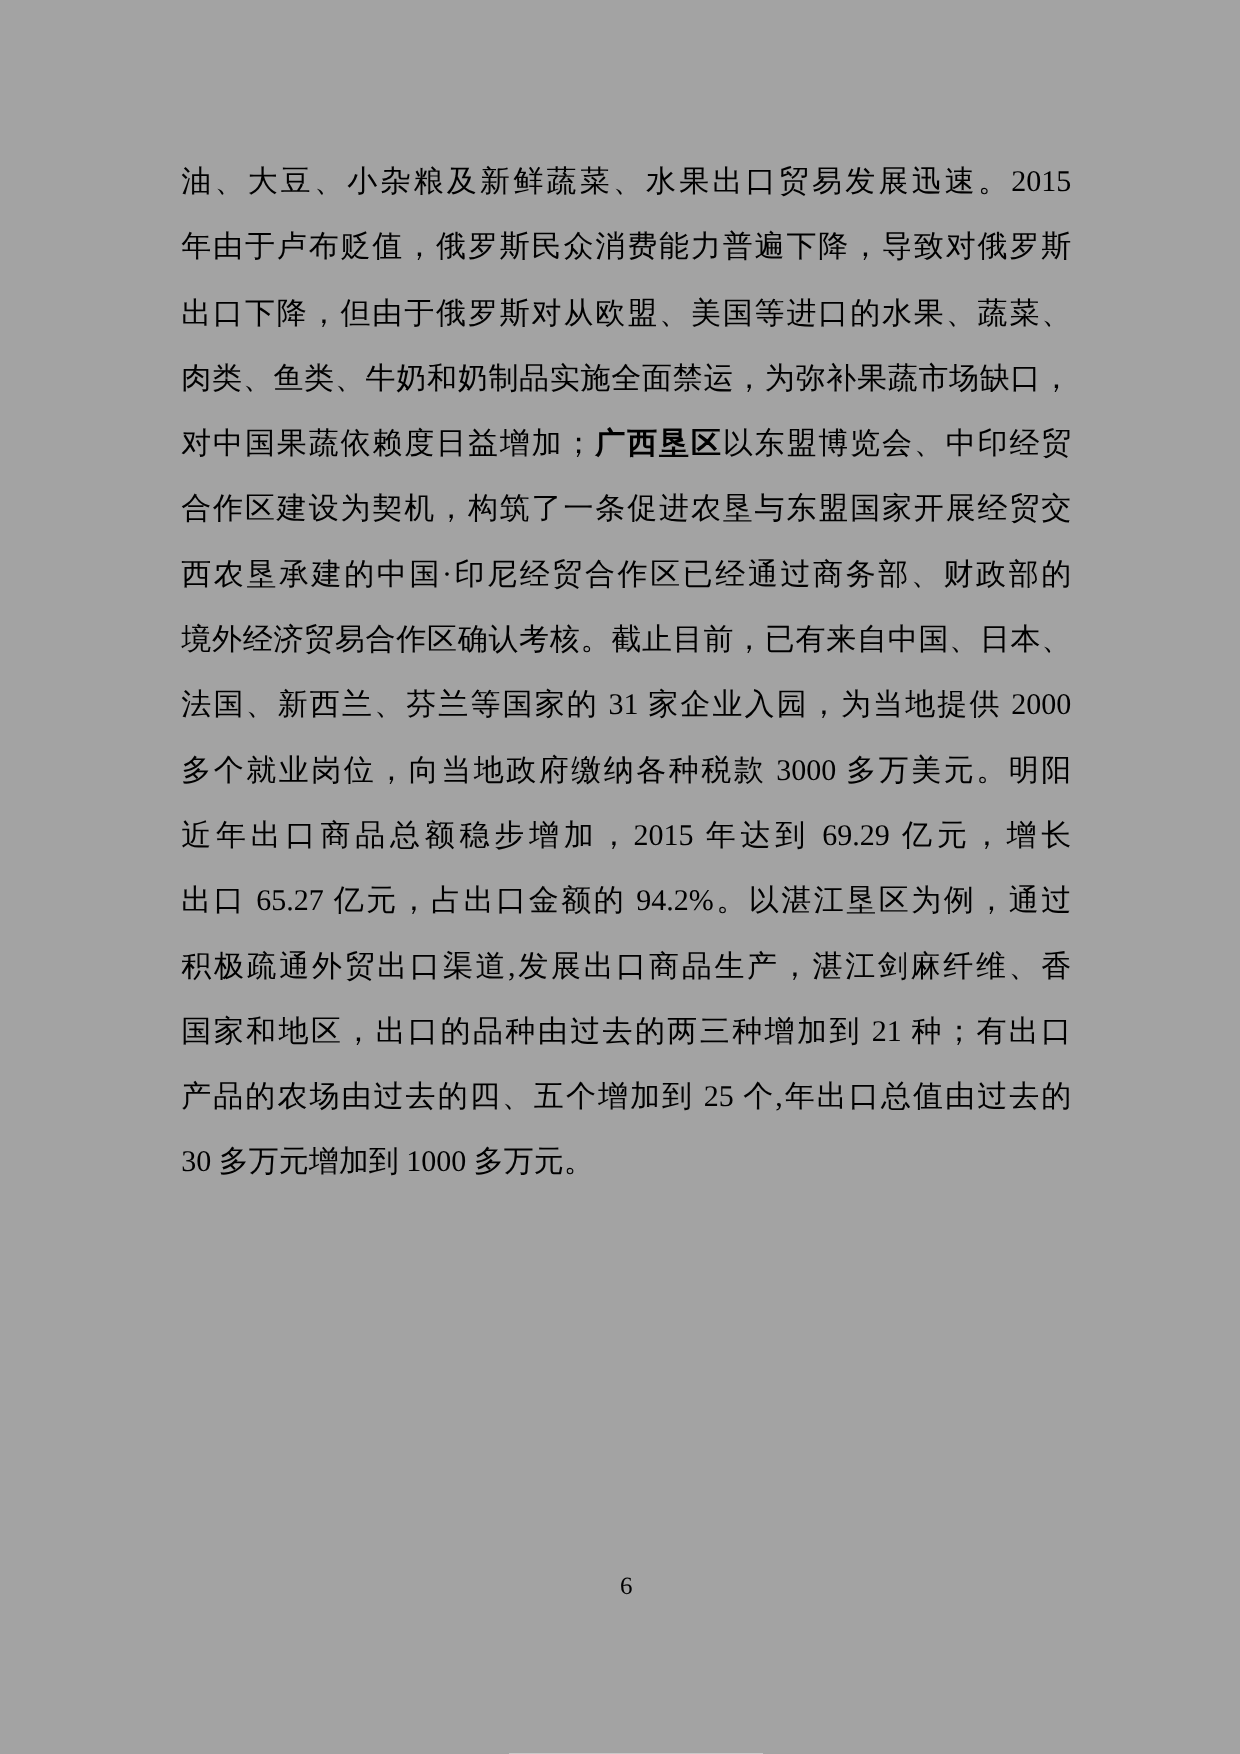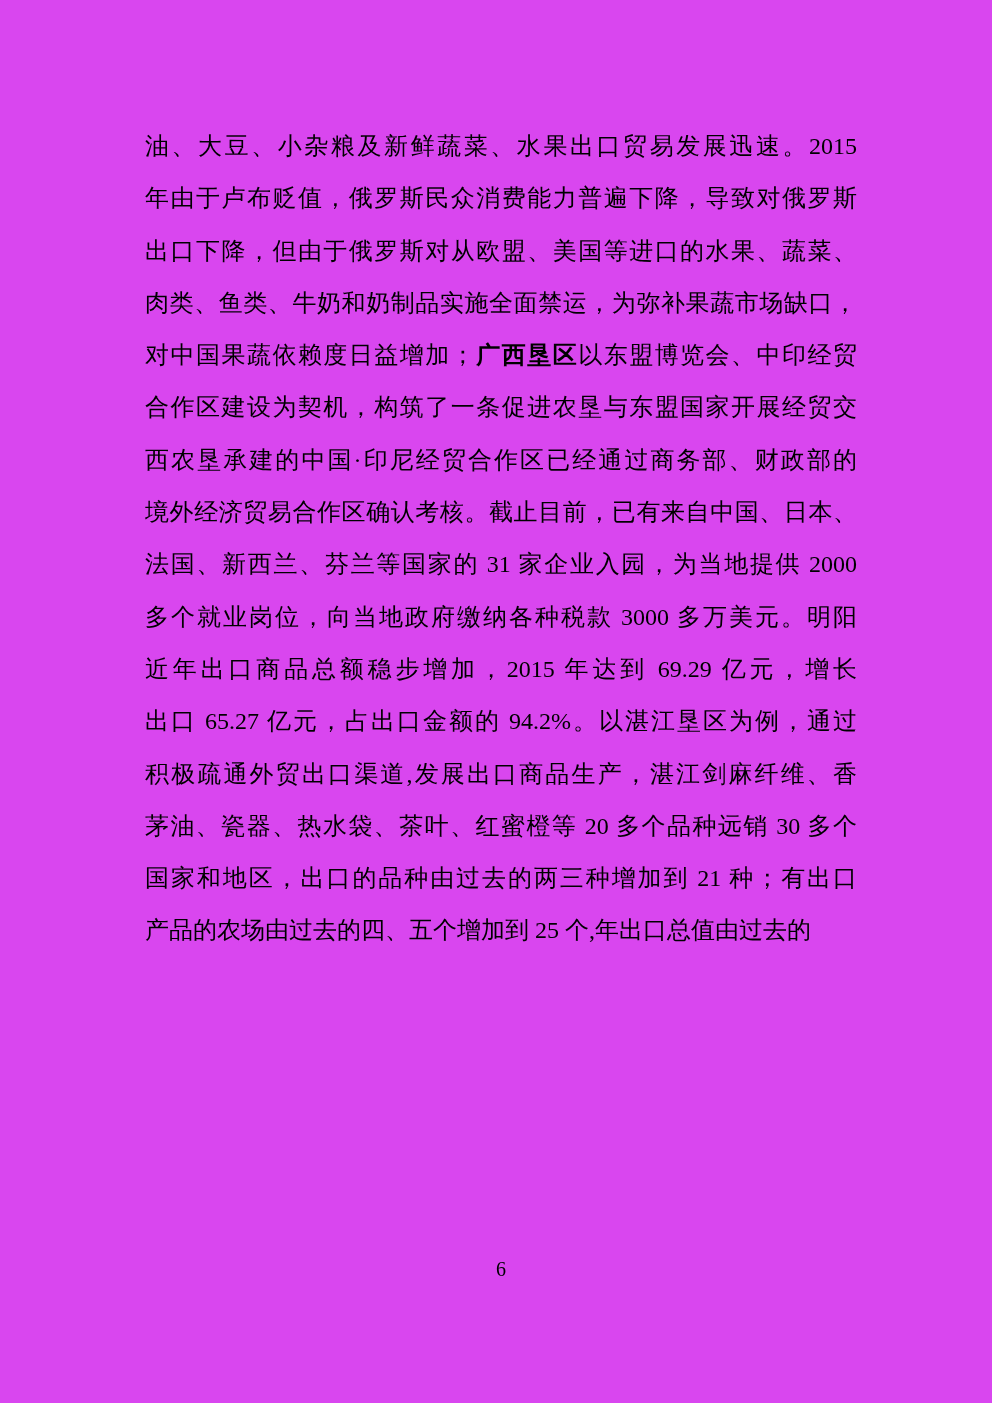--- a/index.html
+++ b/index.html
@@ -4,21 +4,21 @@
 <style>
   html, body {
     margin: 0;
     padding: 0;
     background: #ffffff;
   }
   .page {
     position: relative;
     width: 992px;
     height: 1403px;
-    background: #d946ef;
+    background: #a3a3a3;
     overflow: hidden;
   }
   .text-block {
     position: absolute;
     left: 145px;
     top: 120px;
     width: 712px;
     font-family: "Liberation Serif", "DejaVu Serif", serif;
     font-size: 24px;
     color: #000000;
@@ -58,18 +58,18 @@
       <div class="line"><span>肉类、鱼类、牛奶和奶制品实施全面禁运，为弥补果蔬市场缺口，</span></div>
       <div class="line"><span>对中国果蔬依赖度日益增加；</span><span class="bold">广西垦区</span><span>以东盟博览会、中印经贸</span></div>
       <div class="line"><span>合作区建设为契机，构筑了一条促进农垦与东盟国家开展经贸交</span></div>
       <div class="line"><span>西农垦承建的中国·印尼经贸合作区已经通过商务部、财政部的</span></div>
       <div class="line"><span>境外经济贸易合作区确认考核。截止目前，已有来自中国、日本、</span></div>
       <div class="line"><span>法国、新西兰、芬兰等国家的 31 家企业入园，为当地提供 2000</span></div>
       <div class="line"><span>多个就业岗位，向当地政府缴纳各种税款 3000 多万美元。明阳</span></div>
       <div class="line"><span>近年出口商品总额稳步增加，2015 年达到 69.29 亿元，增长</span></div>
       <div class="line"><span>出口 65.27 亿元，占出口金额的 94.2%。以湛江垦区为例，通过</span></div>
       <div class="line"><span>积极疏通外贸出口渠道,发展出口商品生产，湛江剑麻纤维、香</span></div>
-      <div class="line"><span>茅油、瓷器、热水袋、茶叶、红蜜橙等 20 多个品种远销 30 多个</span></div>
       <div class="line"><span>国家和地区，出口的品种由过去的两三种增加到 21 种；有出口</span></div>
       <div class="line"><span>产品的农场由过去的四、五个增加到 25 个,年出口总值由过去的</span></div>
+      <div class="line"><span>30 多万元增加到 1000 多万元。</span></div>
     </div>
   <div class="page-number">6</div>
 </div>
 
 </body></html>

